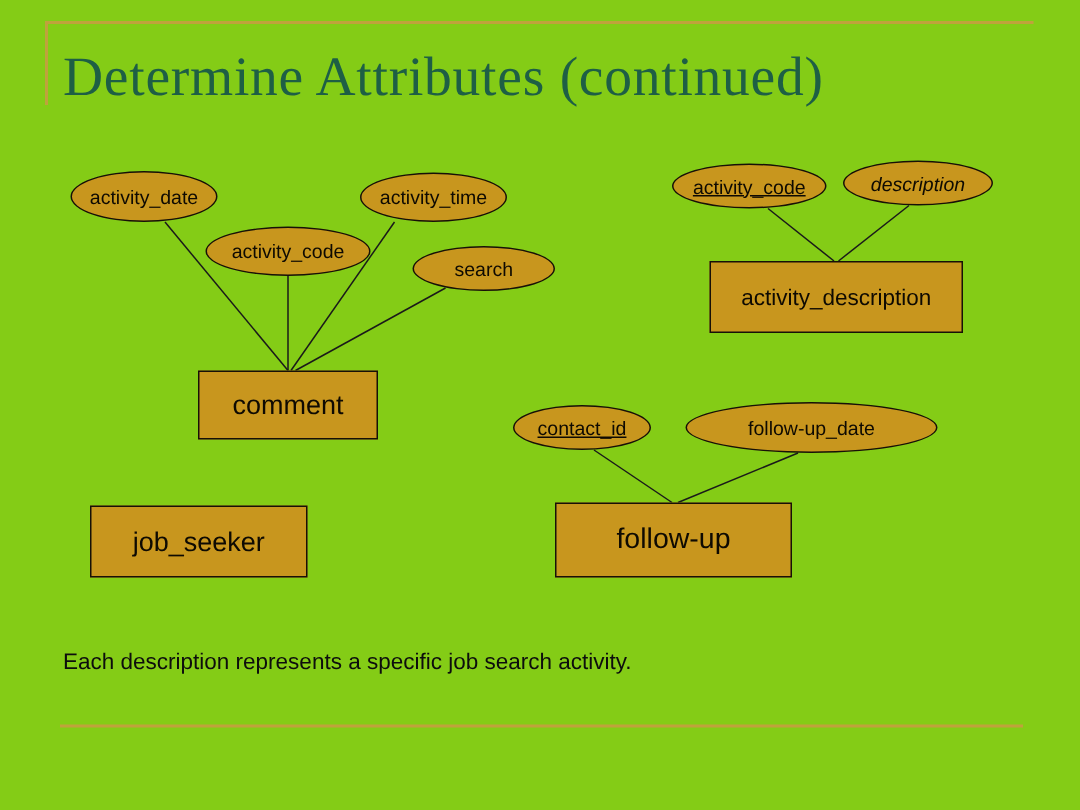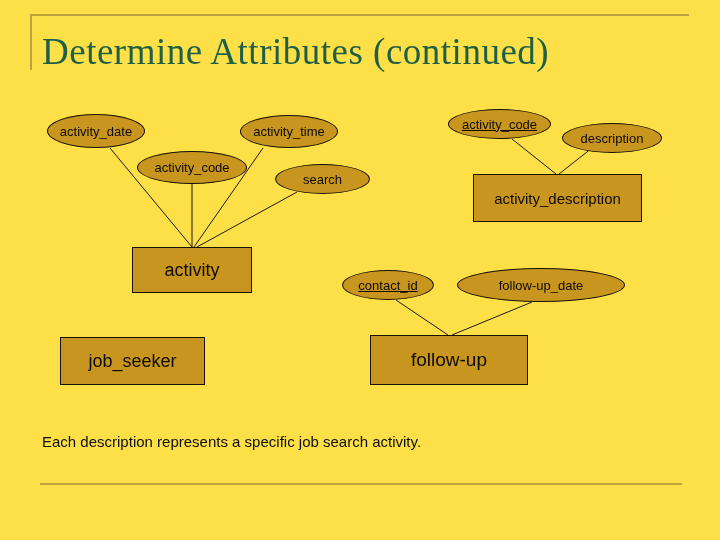--- a/index.html
+++ b/index.html
@@ -1,18 +1,18 @@
 <!DOCTYPE html>
 <html><head>
 <meta charset="utf-8">
 <style>
   html,body { margin:0; padding:0; background:#ffffff; }
   .slide {
     position:relative; width:720px; height:540px;
-    background:#fde047; overflow:hidden;
+    background:#84cc16; overflow:hidden;
     font-family:"Liberation Sans", sans-serif;
   }
   .accent-h { position:absolute; left:30px; top:14px; width:659px; height:2px; background:#bfa23c; }
   .accent-v { position:absolute; left:30px; top:14px; width:2px; height:56px; background:#bfa23c; }
   .title {
     position:absolute; left:42px; top:30px; width:640px;
     font-family:"Liberation Serif", serif; font-weight:400;
     font-size:37px; color:#1e5f45; letter-spacing:0.5px; white-space:nowrap;
   }
   .node {
@@ -22,21 +22,21 @@
   }
   .attr { border-radius:50%; font-size:13px; }
   .entity { font-size:18px; }
   .underline { text-decoration:underline; }
 
   #n-activity-date   { left:47px;  top:114px; width:98px;  height:34px; }
   #n-activity-time   { left:240px; top:115px; width:98px;  height:33px; }
   #n-activity-code-l { left:137px; top:151px; width:110px; height:33px; }
   #n-comment         { left:275px; top:164px; width:95px;  height:30px; }
   #n-activity-code-r { left:448px; top:109px; width:103px; height:30px; }
-  #n-description     { left:562px; top:123px; width:100px; height:30px; }
+  #n-description     { left:562px; top:107px; width:100px; height:30px;font-style:italic; }
   #n-contact-id      { left:342px; top:270px; width:92px;  height:30px; }
   #n-followup-date   { left:457px; top:268px; width:168px; height:34px; }
 
   #e-activity             { left:132px; top:247px; width:120px; height:46px; }
   #e-activity-description { left:473px; top:174px; width:169px; height:48px; font-size:15px; }
   #e-job-seeker           { left:60px;  top:337px; width:145px; height:48px; }
   #e-follow-up            { left:370px; top:335px; width:158px; height:50px; font-size:19px; }
 
   .connectors { position:absolute; left:0; top:0; width:720px; height:540px; pointer-events:none; }
   .connectors line { stroke:#1a1a1a; stroke-width:1; }
@@ -84,21 +84,21 @@
     <span>description</span>
   </div>
   <div id="n-contact-id" class="node attr">
     <span class="underline">contact_id</span>
   </div>
   <div id="n-followup-date" class="node attr">
     <span>follow-up_date</span>
   </div>
 
   <div id="e-activity" class="node entity">
-    <span>activity</span>
+    <span>comment</span>
   </div>
   <div id="e-activity-description" class="node entity">
     <span>activity_description</span>
   </div>
   <div id="e-job-seeker" class="node entity">
     <span>job_seeker</span>
   </div>
   <div id="e-follow-up" class="node entity">
     <span>follow-up</span>
   </div>

